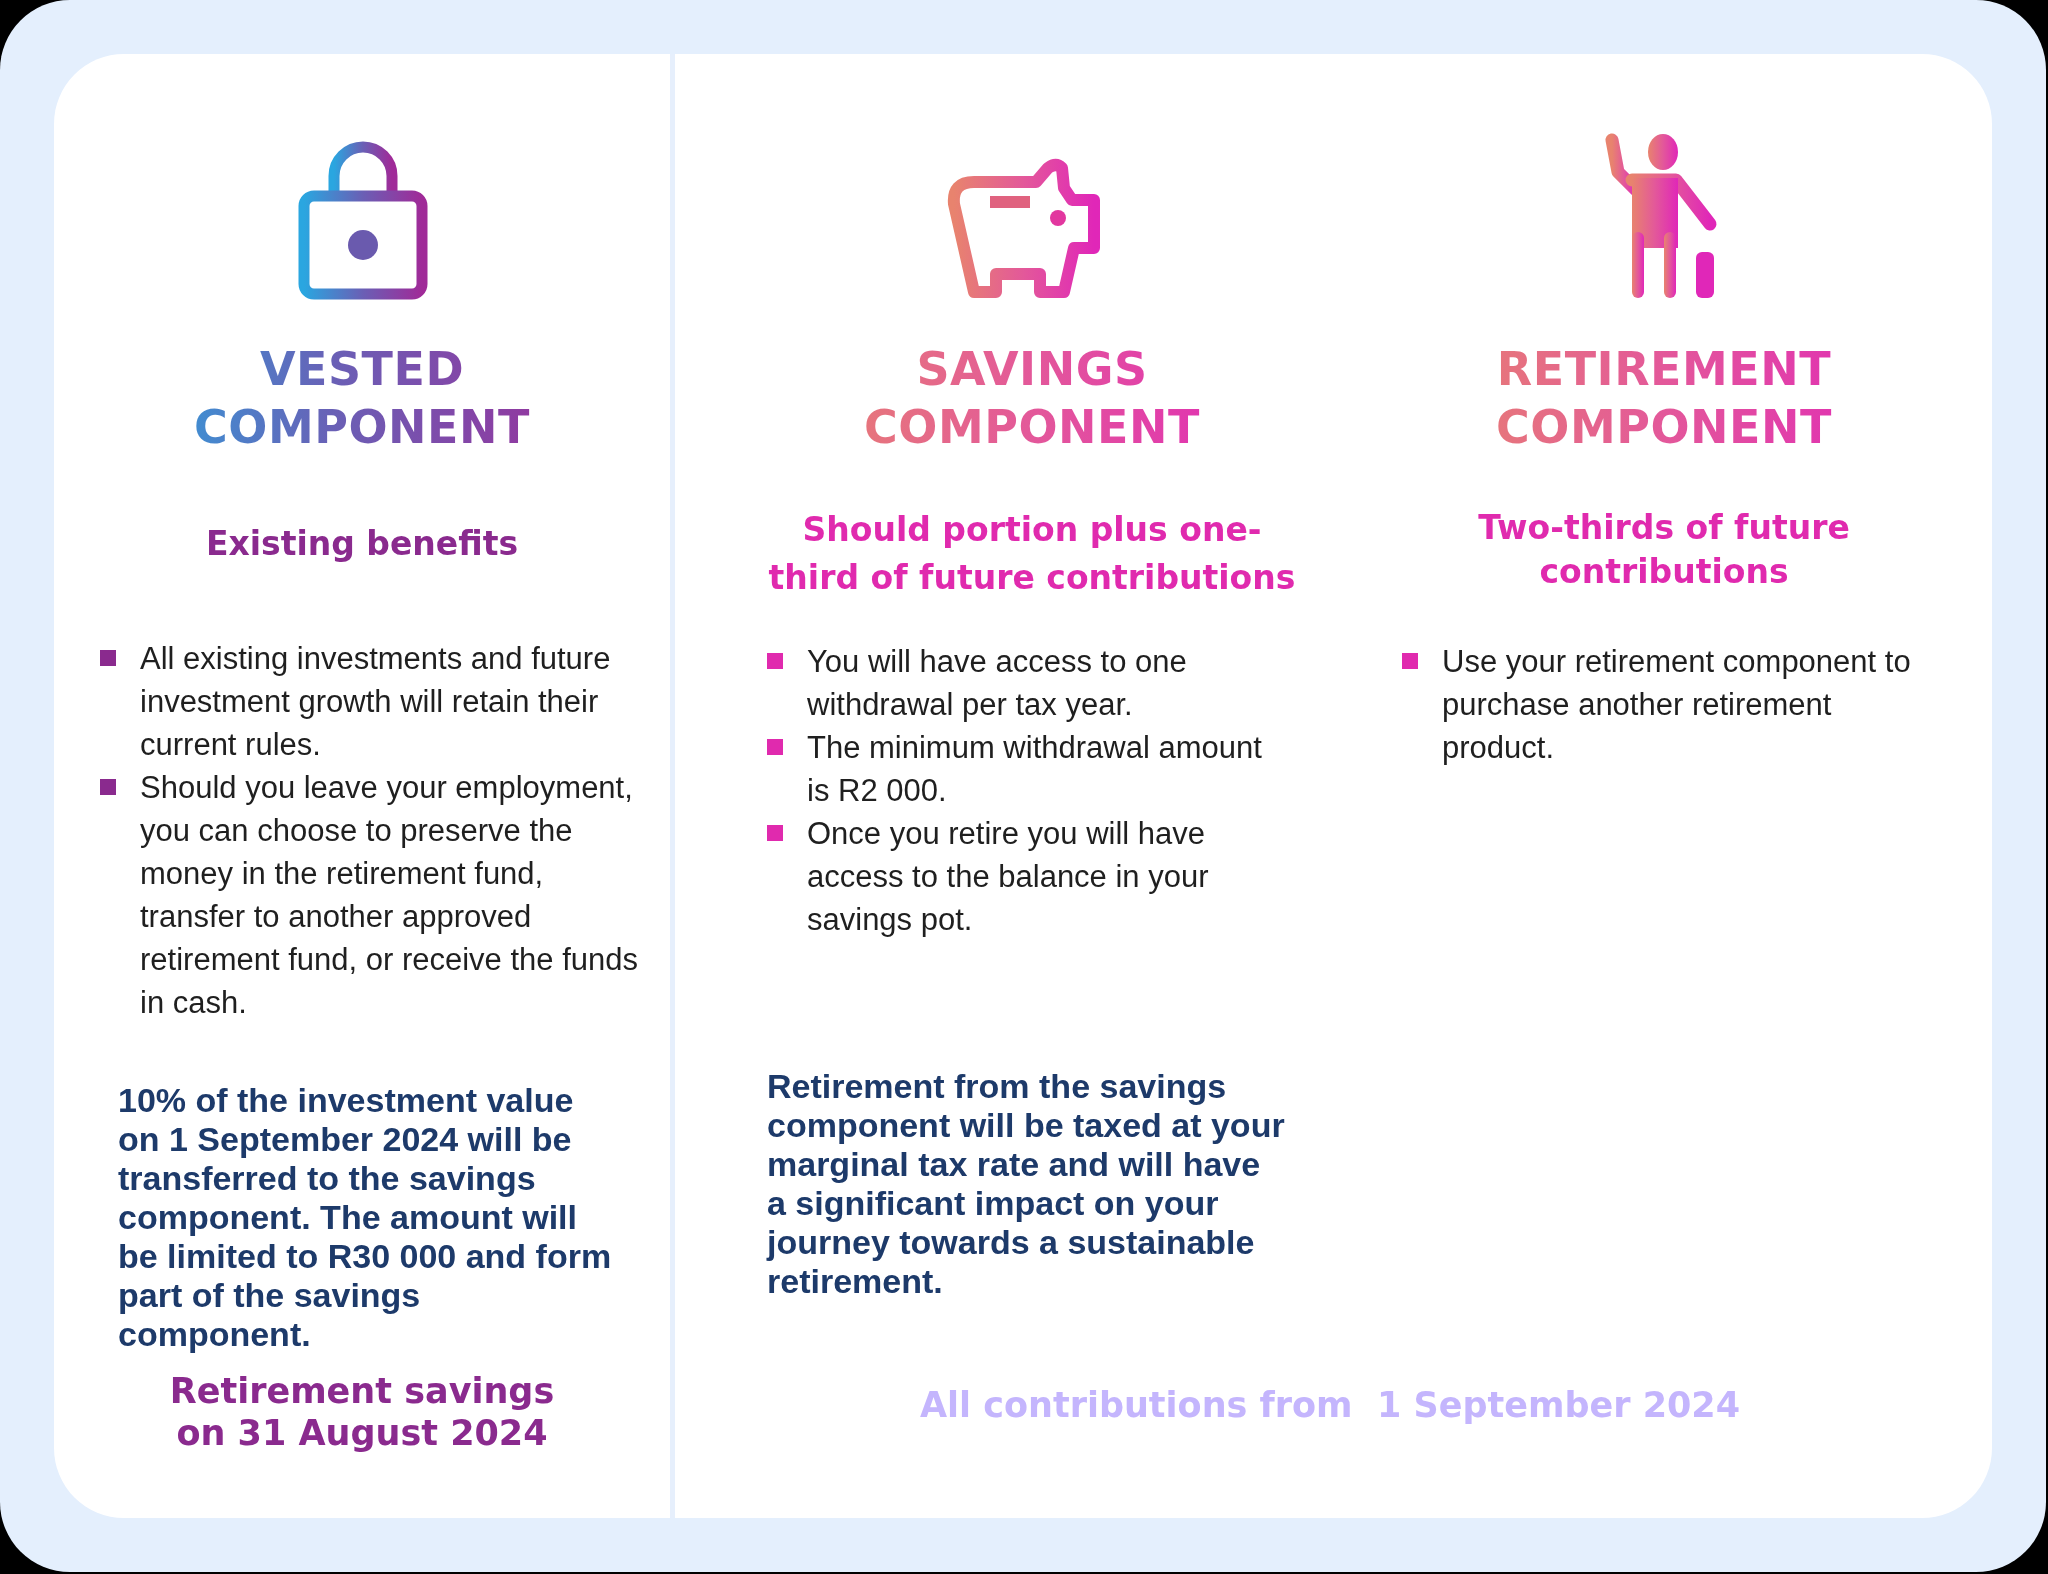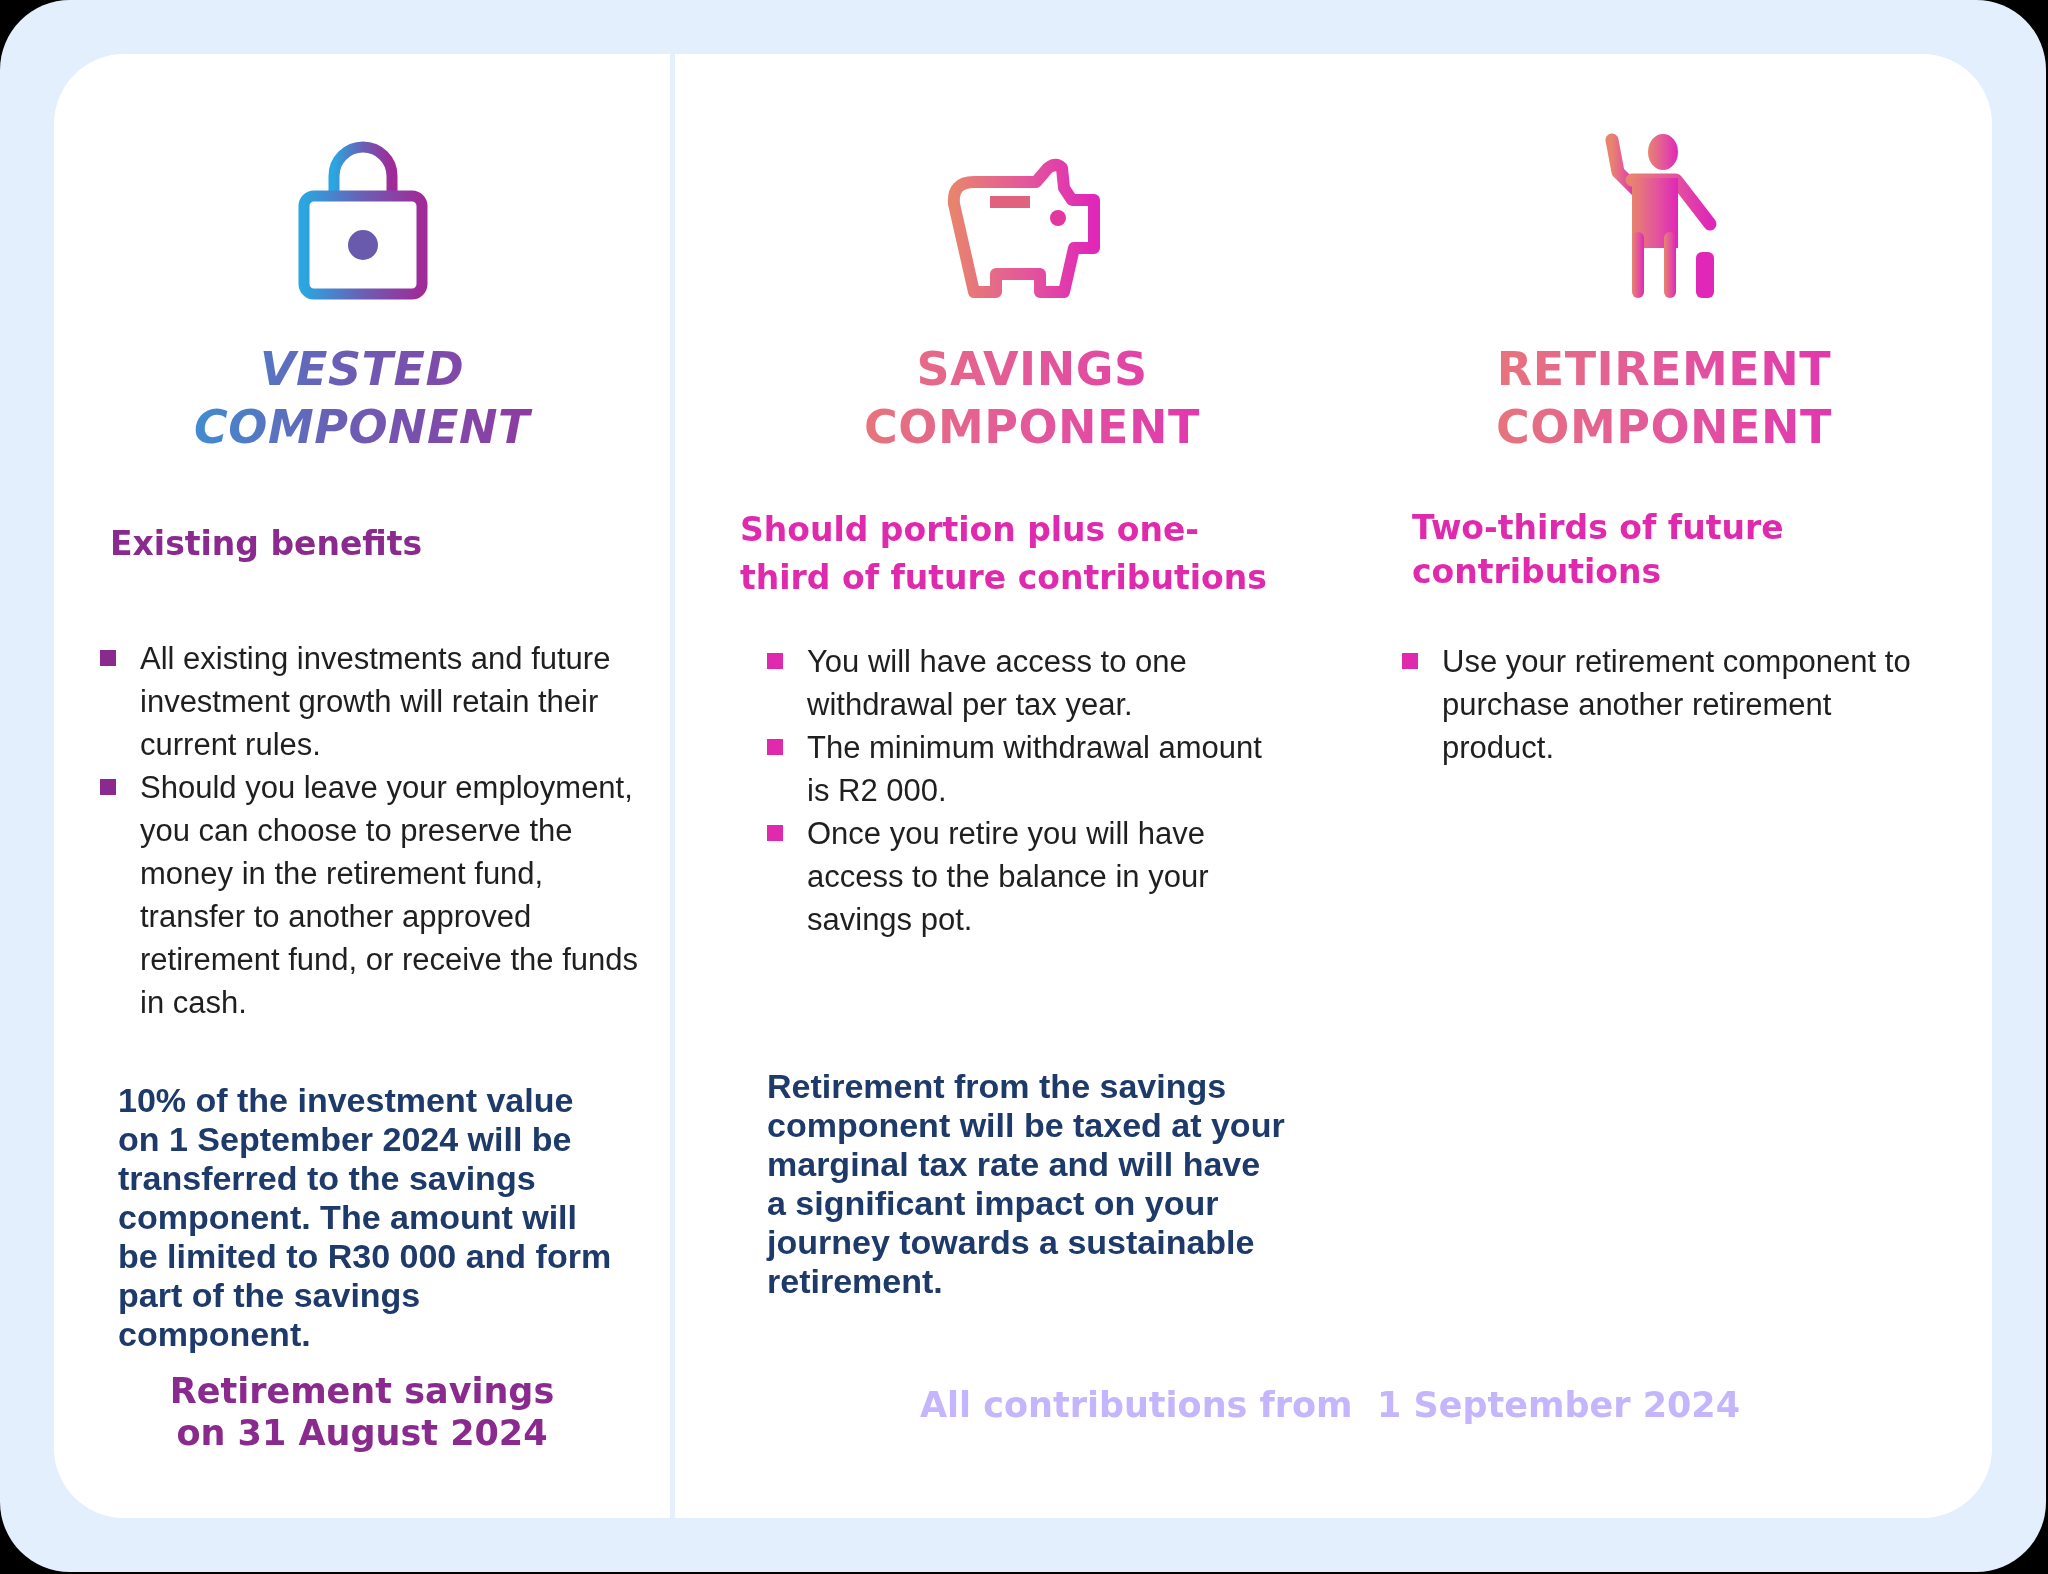--- a/index.html
+++ b/index.html
@@ -17,25 +17,25 @@
   }
   .divider {
     position:absolute; left:670px; top:54px; width:5px; height:1464px; background:#e6effc;
   }
   .icon { position:absolute; }
   .title {
     position:absolute; font-family:"DejaVu Sans", sans-serif; font-weight:bold;
     font-size:46px; line-height:58px; text-align:center; letter-spacing:0.5px;
     -webkit-background-clip:text; background-clip:text; color:transparent;
   }
-  .title-vested { background-image:linear-gradient(90deg,#2aa6e0 0%,#6a5fb5 45%,#a02a98 100%);font-style:italic; }
+  .title-vested { background-image:linear-gradient(90deg,#2aa6e0 0%,#6a5fb5 45%,#a02a98 100%); }
   .title-pink { background-image:linear-gradient(90deg,#e8836e 0%,#e3589a 50%,#e027b8 100%); }
   .subtitle {
     position:absolute; font-family:"DejaVu Sans", sans-serif; font-weight:bold;
-    font-size:33px; line-height:48px; text-align:left;
+    font-size:33px; line-height:48px; text-align:center;
   }
   ul.bullets { position:absolute; list-style:none; margin:0; padding:0; }
   ul.bullets li {
     position:relative; padding-left:40px; font-size:31px; line-height:43px; color:#1f1f1f;
   }
   ul.bullets li .sq {
     position:absolute; left:0; top:13px; width:16px; height:16px;
   }
   .note {
     position:absolute; font-weight:bold; font-size:34px; line-height:39px; color:#1d3a6a;

